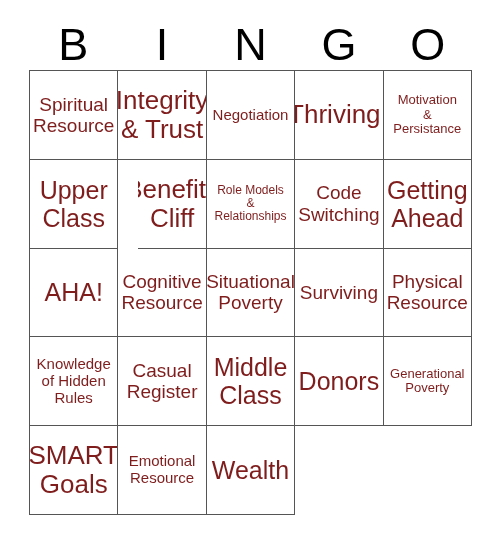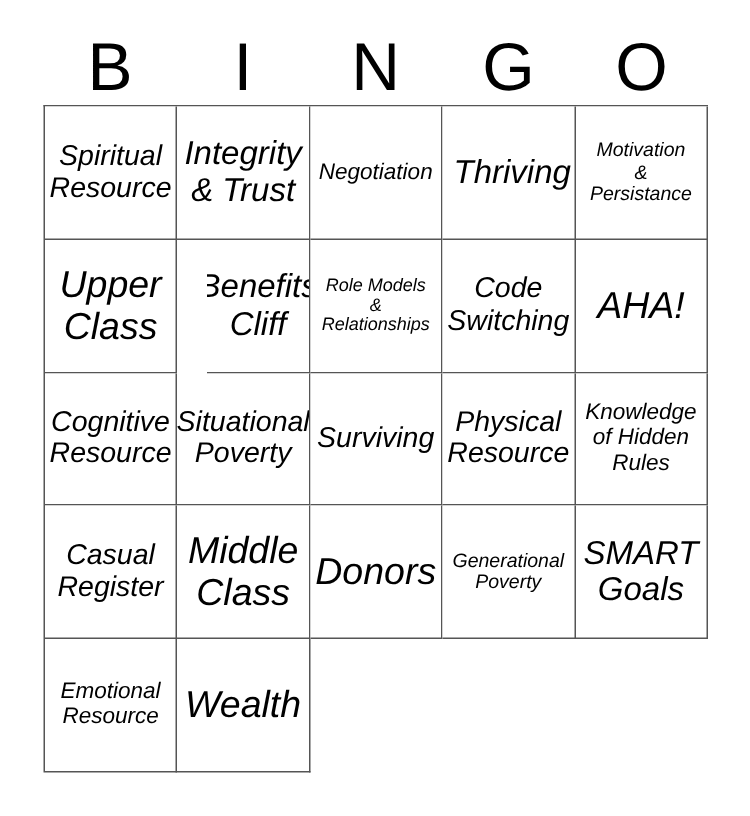--- a/index.html
+++ b/index.html
@@ -69,29 +69,28 @@
     align-items: center;
     justify-content: center;
     text-align: center;
     padding: 2px 2px;
     overflow: hidden;
     background: #ffffff;
   }
   .cell-text {
     display: block;
     line-height: 1.12;
-    color: #000000;
+    color: #7f1d1d;
     white-space: pre-line;
     word-break: normal;
-    font-style: italic;
   }
 
   
   .fs-xl  { font-size: 25px; }
-  .fs-lg  { font-size: 22px; }
+  .fs-lg  { font-size: 26px; }
   .fs-md  { font-size: 19px; }
   .fs-sm  { font-size: 15px; }
   .fs-xs  { font-size: 13px; }
   .fs-xxs { font-size: 12px; }
 </style>
 </head>
 <body>
 
 <div id="bingo-card">
 
@@ -137,20 +136,24 @@
         <span class="cell-text fs-xxs">Role Models
 &amp;
 Relationships</span>
       </div>
 
     <div class="cell" style="border-color: rgb(85, 85, 85);">
         <span class="cell-text fs-md">Code
 Switching</span>
       </div>
     <div class="cell" style="border-color: rgb(85, 85, 85);">
+        <span class="cell-text fs-xl">Getting
+Ahead</span>
+      </div>
+    <div class="cell" style="border-color: rgb(85, 85, 85);">
         <span class="cell-text fs-xl">AHA!</span>
       </div>
     <div class="cell" style="border-color: rgb(85, 85, 85);">
         <span class="cell-text fs-md">Cognitive
 Resource</span>
       </div>
     <div class="cell" style="border-color: rgb(85, 85, 85);">
         <span class="cell-text fs-md">Situational
 Poverty</span>
       </div>

